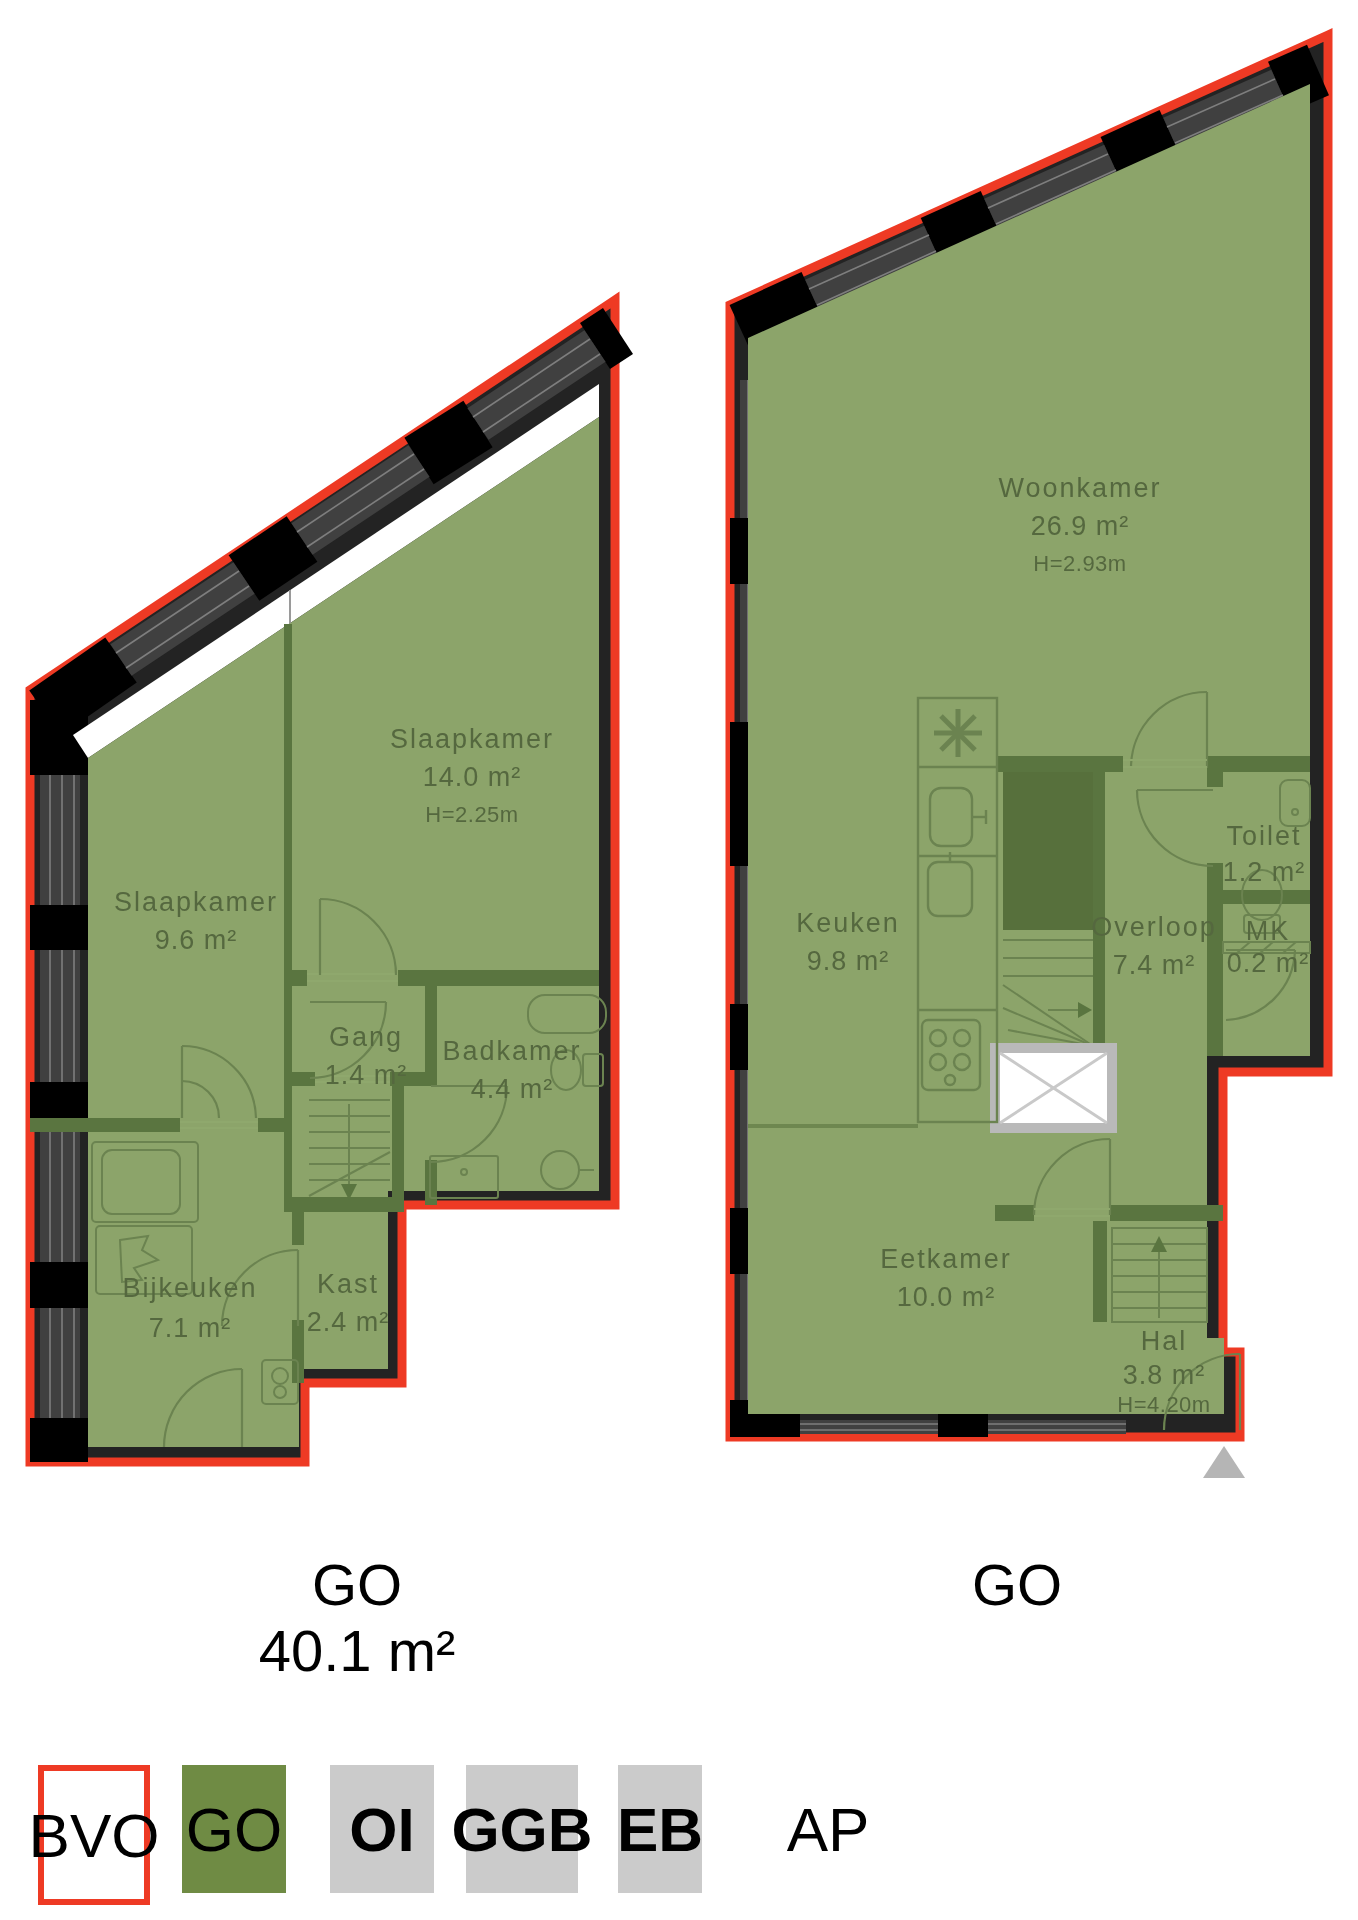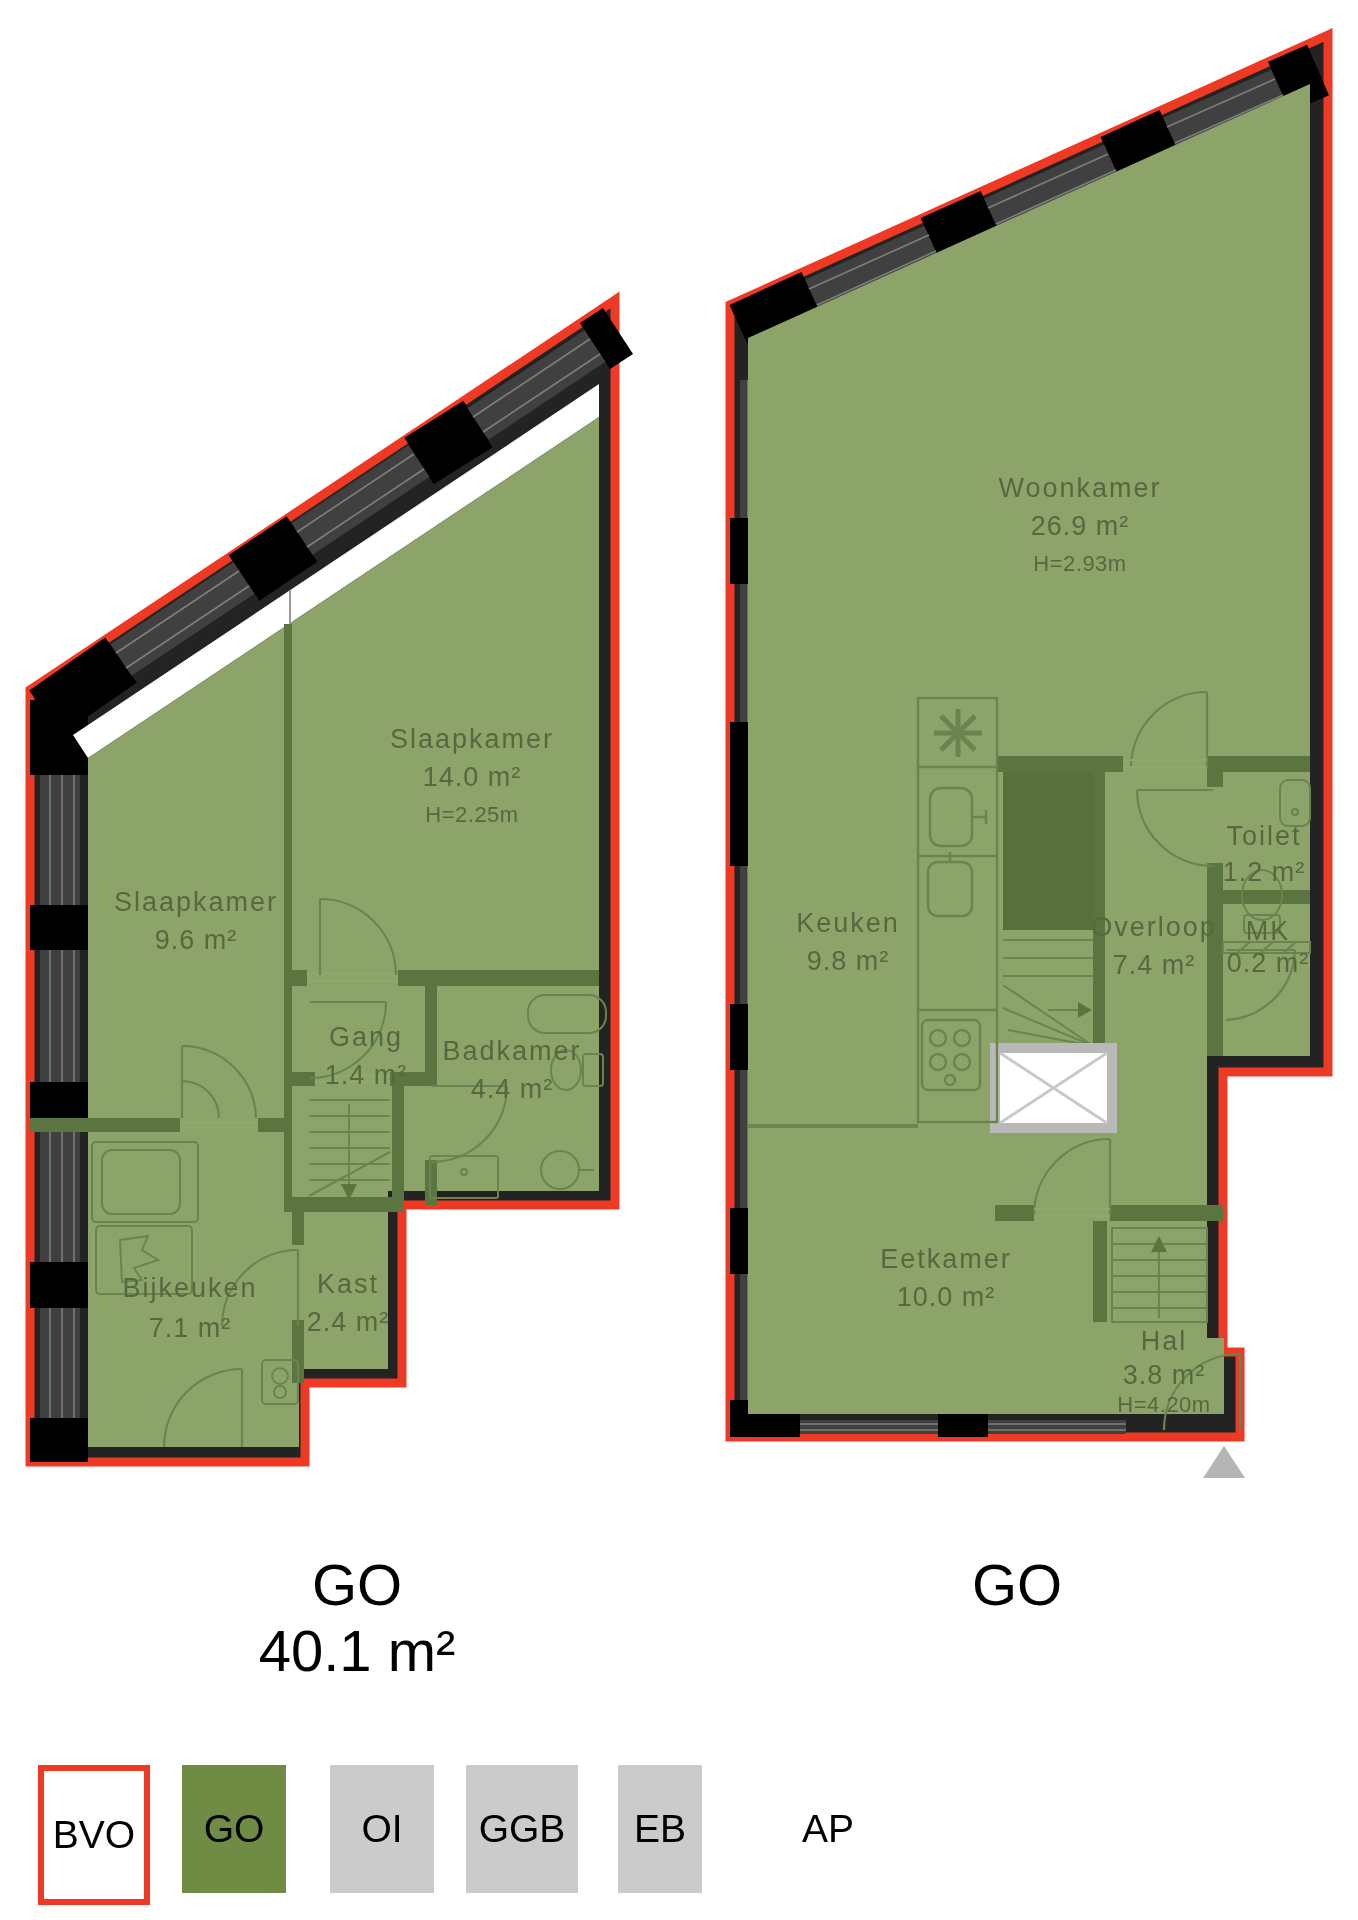--- a/index.html
+++ b/index.html
@@ -9,24 +9,24 @@
   svg text{font-family:"Liberation Sans", sans-serif;fill:#55683f;text-anchor:middle;}
   svg text.room-name{font-size:27px;letter-spacing:2px;}
   svg text.room-area{font-size:27px;letter-spacing:1px;}
   svg text.room-h{font-size:22px;letter-spacing:0.5px;}
   .go-summary{position:absolute;width:400px;text-align:center;color:#000;
               font-size:58px;line-height:66px;}
   .go-left{left:157px;top:1552px;}
   .go-right{left:817px;top:1552px;}
   .legend{position:absolute;top:1765px;left:0;width:1358px;height:128px;}
   .legend-item{position:absolute;height:128px;display:flex;align-items:center;
-               justify-content:center;font-size:39px;color:#000;}
+               justify-content:center;font-size:62px;color:#000;}
   .sw-red{background:#fff;border:6px solid #ee3a24;}
   .sw-green{background:#6f8b44;}
-  .sw-gray{background:#cbcbcb;}
+  .sw-gray{background:#cbcbcb;font-weight:bold;}
   .sw-none{background:transparent;text-align:right;}
 </style>
 </head>
 <body>
 
 <div class="canvas">
 
 <svg width="1358" height="1545" viewBox="0 0 1358 1545">
 
   <g>

